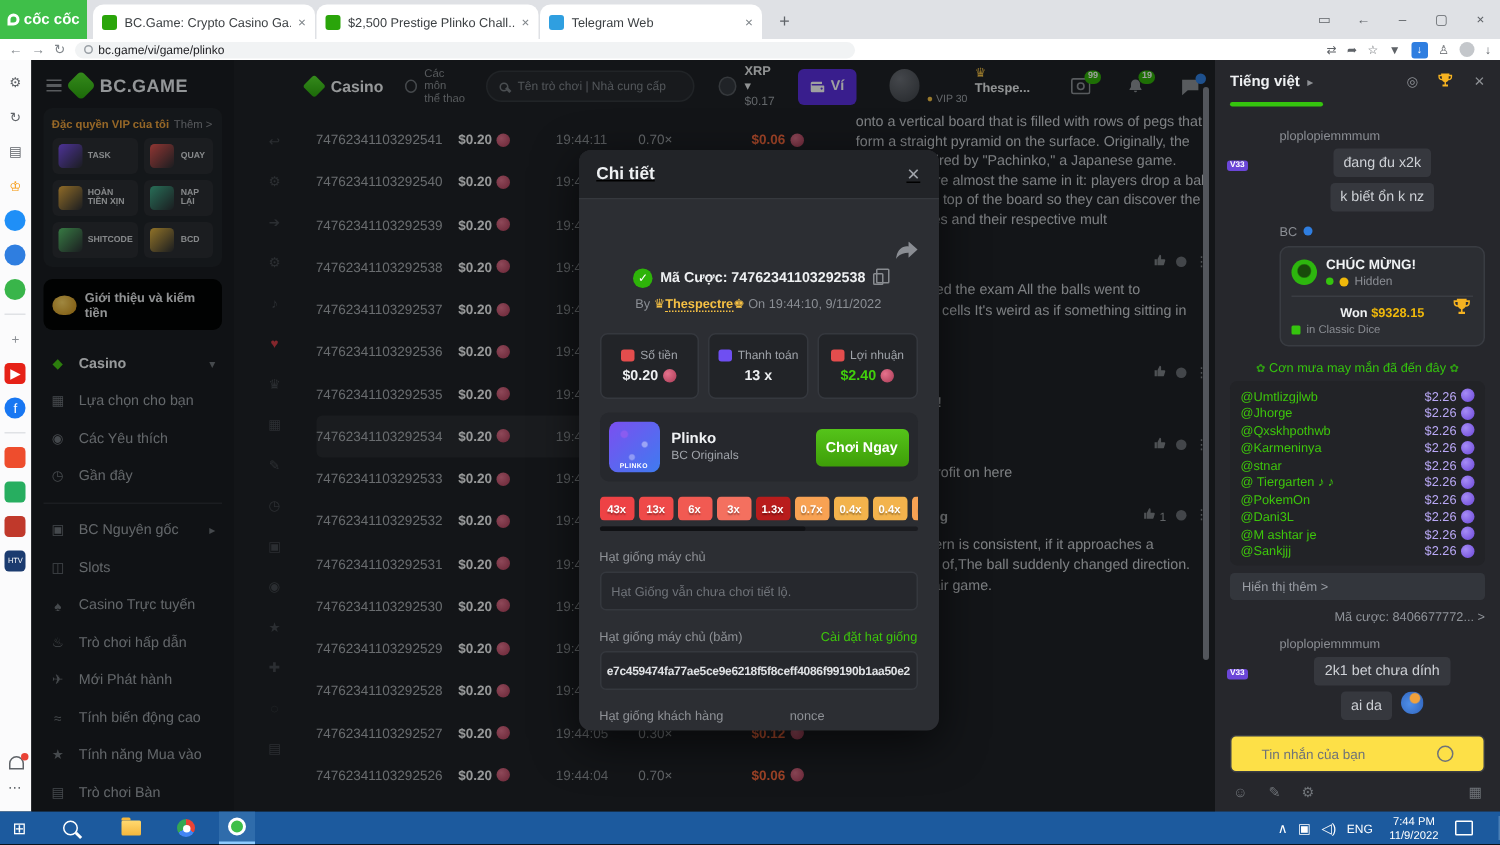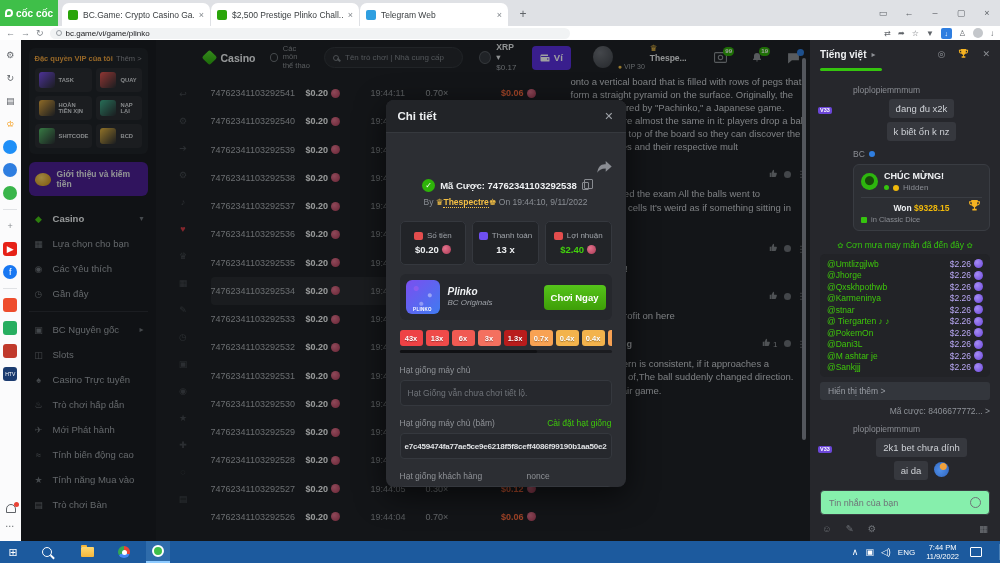--- a/index.html
+++ b/index.html
@@ -54,21 +54,21 @@
   .logo-diamond { width:14px; height:14px; background:linear-gradient(135deg,#57e02c,#2aa50a); transform:rotate(45deg); border-radius:3px; }
   .logo-text { color:#eceff2; font-weight:bold; font-size:12px; letter-spacing:.3px; }
   .vipbox { background:#202227; border-radius:6px; padding:6px; }
   .viptitle { display:flex; justify-content:space-between; font-size:7.5px; }
   .viptitle .vt { color:#f0a43c; font-weight:bold; }
   .viptitle .vm { color:#8d9095; }
   .viptiles { display:grid; grid-template-columns:1fr 1fr; gap:4px; margin-top:5px; }
   .tile { height:24px; background:#2a2c31; border-radius:4px; display:flex; align-items:center; gap:4px; padding:0 4px; }
   .tile .thumb { width:16px; height:16px; border-radius:3px; flex:none; }
   .tile .tl { font-size:5.8px; font-weight:bold; color:#d7d9dc; line-height:1.1; }
-  .refbox { margin-top:8px; background:#4c1d95; border-radius:6px; padding:7px 6px; display:flex; align-items:center; gap:6px; }
+  .refbox { margin-top:8px; background:#000000; border-radius:6px; padding:7px 6px; display:flex; align-items:center; gap:6px; }
   .refcoin { width:16px; height:13px; background:radial-gradient(circle at 40% 35%,#ffd764,#c98b12); border-radius:50% 50% 45% 45%; flex:none; }
   .reftext { font-size:8.5px; font-weight:bold; color:#e8eaec; }
   .bcmenu { margin-top:10px; }
   .mitem { display:flex; align-items:center; gap:8px; height:25px; padding:0 4px; font-size:9.5px; color:#9fa3a9; }
   .mitem .mic { width:12px; text-align:center; font-size:9px; color:#6f7379; }
   .mitem.accent { color:#f2f4f6; font-weight:bold; }
   .mitem.accent .mic { color:#46c812; }
   .mitem .chev { margin-left:auto; font-size:8px; color:#6f7379; }
   .mdiv { height:1px; background:#2a2d32; margin:5px 0; }
 
@@ -137,21 +137,21 @@
   .ctext { margin-top:6px; font-size:9.5px; line-height:13.5px; color:#c9cbd0; }
 
   .scrollthumb { position:absolute; left:781px; top:18px; width:4px; height:382px; background:#53565c;
                  border-radius:2px; z-index:6; }
   .dim { position:absolute; left:0; top:0; bottom:0; right:190px; background:rgba(3,4,6,.38); z-index:5; }
 
   
   .modal { position:absolute; left:365px; top:60px; width:240px; height:387px; background:#2c2e33;
            border-radius:8px; z-index:10; box-shadow:0 8px 30px rgba(0,0,0,.6); overflow:hidden; }
   .mhead { height:30px; background:#222428; display:flex; align-items:center; justify-content:space-between;
-           padding:16px 12px; border-bottom:1px solid #36393e; }
+           padding:16px 12px; border-bottom:1px solid #36393e;text-decoration:underline; }
   .mtitle { color:#eef0f2; font-weight:bold; font-size:11.5px; }
   .mclose { color:#9fa3a9; font-size:11px; }
   .mbody { padding:0 14px; }
   .sharerow { display:flex; justify-content:flex-end; padding-top:28px; height:46px; }
   .idline { display:flex; align-items:center; justify-content:center; gap:5px; }
   .checkcircle { width:13px; height:13px; border-radius:50%; background:#2eb309; color:#fff; font-size:8px;
                  line-height:13px; text-align:center; flex:none; }
   .idtext { color:#eef0f2; font-size:9.5px; font-weight:bold; }
   .copyic { position:relative; width:7px; height:8px; border:1px solid #888b90; border-radius:1px; display:inline-block; }
   .copyic::before { content:""; position:absolute; left:1.5px; top:-3.5px; width:7px; height:8px;
@@ -166,21 +166,21 @@
   .sval { font-size:9.5px; font-weight:bold; color:#eef0f2; display:flex; align-items:center; gap:3px; }
   .sval.green { color:#42d10c; }
   .gamecard { margin-top:9px; background:#26282d; border-radius:6px; padding:6px; display:flex; align-items:center; gap:8px; }
   .gthumb { width:34px; height:34px; border-radius:6px; flex:none;
             background:radial-gradient(circle at 30% 25%,#8a5cf0 2px,transparent 3px),
                        radial-gradient(circle at 70% 45%,#ffffff66 1.5px,transparent 2.5px),
                        radial-gradient(circle at 45% 70%,#ffffff55 1.5px,transparent 2.5px),
                        linear-gradient(135deg,#7b4ff0,#3f7bf0); position:relative; }
   .gthumb::after { content:"PLINKO"; position:absolute; bottom:2px; left:0; right:0; text-align:center;
                    font-size:4.5px; font-weight:bold; color:#fff; letter-spacing:.3px; }
-  .ginfo { flex:1; line-height:1.25;font-style:italic; }
+  .ginfo { flex:1; line-height:1.25; }
   .gname { color:#f0f2f4; font-weight:bold; font-size:10px; }
   .gprov { color:#9fa3a9; font-size:8px; }
   .playbtn { width:62px; height:25px; background:linear-gradient(#55c41a,#3e9e08); border-radius:4px;
              color:#fff; font-weight:bold; font-size:9.5px; display:flex; align-items:center; justify-content:center; }
   .mults { margin-top:10px; display:flex; gap:3px; overflow:hidden; }
   .mpill { flex:none; width:23px; height:16px; border-radius:3px; color:#fff; font-size:7.5px; font-weight:bold;
            display:flex; align-items:center; justify-content:center; text-shadow:0 1px 1px rgba(0,0,0,.35); }
   .mscroll { margin-top:4px; height:3px; background:#1b1c20; border-radius:2px; position:relative; }
   .mscroll::after { content:""; position:absolute; left:0; top:0; height:3px; width:65%; background:#101114; border-radius:2px; }
   .seedlabel { margin-top:12px; font-size:8.5px; color:#8f9297; display:flex; justify-content:space-between; align-items:center; }
@@ -231,22 +231,22 @@
   .wctrophy { position:absolute; right:8px; bottom:14px; }
   .rain { margin-top:9px; text-align:center; font-size:8.5px; color:#35c40e; }
   .rain .cl { color:#2f9e12; font-size:7.5px; }
   .winners { margin-top:4px; background:#222327; border-radius:5px; padding:4px 7px; }
   .wrow { display:flex; align-items:center; height:11.5px; }
   .wname { flex:1; font-size:8.5px; color:#3ec70b; overflow:hidden; white-space:nowrap; }
   .wamt { font-size:8.5px; color:#b9a8f5; margin-right:3px; }
   .showmore { margin-top:5px; height:18px; background:#33363c; border-radius:3px; color:#9a9ea5; font-size:8.5px;
               display:flex; align-items:center; padding-left:8px; }
   .betlink { margin-top:6px; text-align:right; font-size:8.5px; color:#8f9399; }
-  .chatinput { margin:6px 10px 0 10px; height:25px; background:#86efac; border:1px solid #3a3d43; border-radius:4px;
-               display:flex; align-items:center; padding:0 8px; }
+  .chatinput { margin:6px 10px 0 10px; height:25px; background:#fde047; border:1px solid #3a3d43; border-radius:4px;
+               display:flex; align-items:center; padding:0 20px; }
   .chatinput .ph { flex:1; font-size:9px; color:#6f7378; }
   .sendcirc { width:11px; height:11px; border:1.5px solid #6f7378; border-radius:50%; }
   .chattools { height:26px; display:flex; align-items:center; padding:0 12px; gap:14px; color:#6f7378; font-size:9.5px; }
   .chattools .right { margin-left:auto; }
 
   
   .taskbar { position:absolute; left:0; bottom:0; width:1000px; height:22px; background:#1c5a9e;
              display:flex; align-items:center; color:#fff; }
   .tbic { width:26px; text-align:center; font-size:11px; }
   .tbsearch { width:10px; height:10px; border:1.5px solid #fff; border-radius:50%; position:relative; margin:0 8px; }
@@ -341,20 +341,25 @@
         <span class="ccic" style="background: rgb(39, 174, 96);"></span>
         <span class="ccic" style="background: rgb(192, 57, 43);"></span>
         <span class="ccic" style="background: rgb(27, 59, 111); color: rgb(255, 255, 255); font-size: 5px;">HTV</span>
         <span class="ccbell"></span>
         <span class="ccmore">⋯</span>
       </div>
 
     <div class="app">
 
       <aside class="bcsidebar">
+        <div class="logo-row">
+          <span class="hamb"></span>
+          <span class="logo-diamond"></span>
+          <span class="logo-text">BC.GAME</span>
+        </div>
         <div class="vipbox">
           <div class="viptitle">
             <span class="vt">Đặc quyền VIP của tôi</span>
             <span class="vm">Thêm &gt;</span>
           </div>
           <div class="viptiles" id="viptiles">
               <div class="tile">
                 <span class="thumb" style="background: linear-gradient(135deg, rgb(123, 79, 240), rgb(42, 44, 49));"></span>
                 <span class="tl">TASK</span>
               </div>

